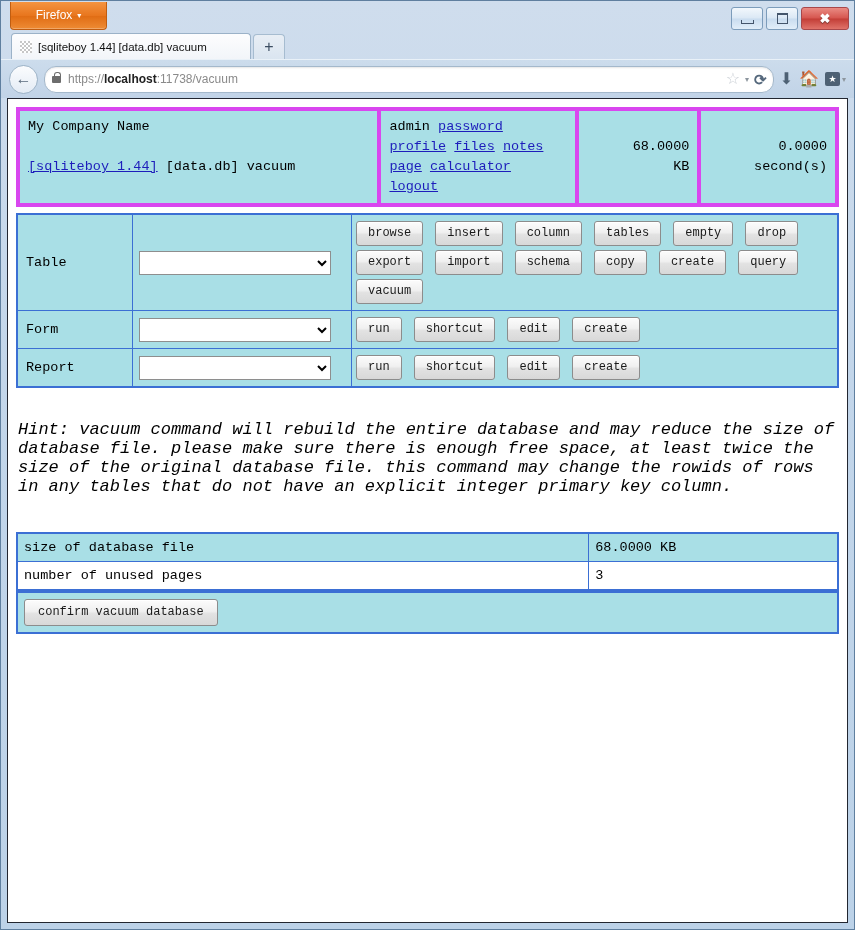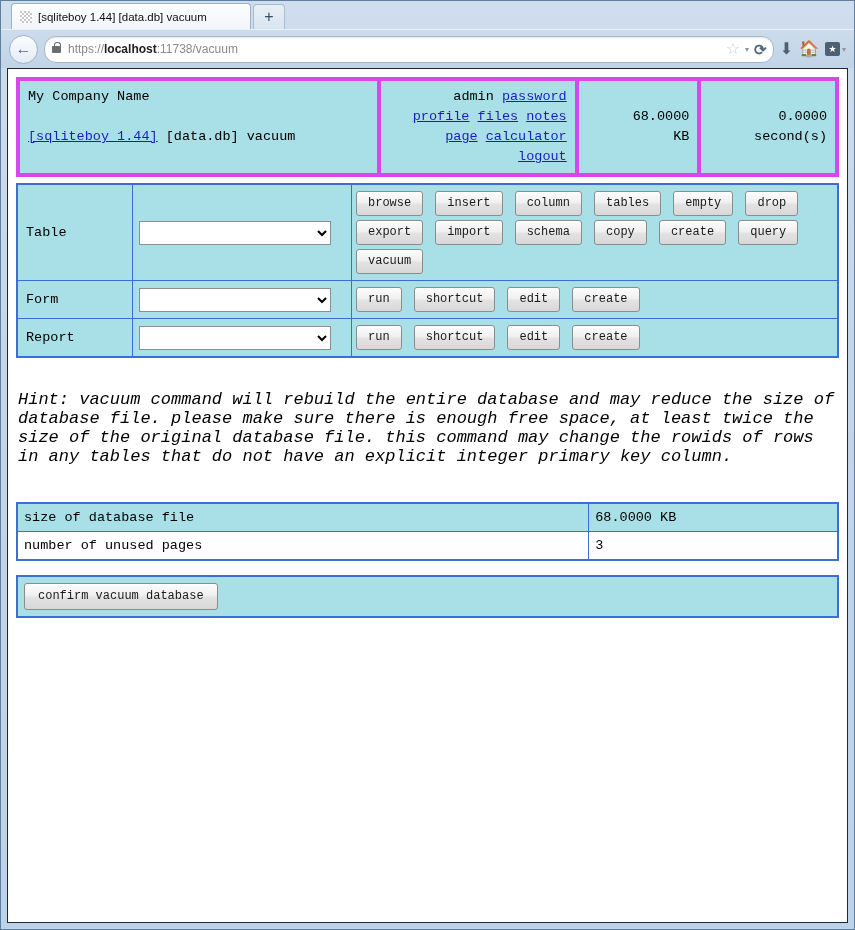--- a/index.html
+++ b/index.html
@@ -305,21 +305,21 @@
   }
   .hdr td {
     border: 4px solid #d946ef;
     padding: 6px 8px;
     vertical-align: top;
     font-family: "Liberation Mono", monospace;
     font-size: 13.5px;
     line-height: 20px;
   }
   .hdr .c-name  { width: 46%; }
-  .hdr .c-menu  { width: 24%; text-align: right; }
+  .hdr .c-menu  { width: 24%; }
   .hdr .c-size  { width: 14%; text-align: right; }
   .hdr .c-time  { width: 16%; text-align: right; }
   .hdr a, .page a {
     color: #1d1dbb;
     text-decoration: underline;
   }
   .hdr .spacer-line { height: 20px; }
 
   
   .tbl {
@@ -392,32 +392,48 @@
     font-size: 13.5px;
     line-height: 19px;
     margin-top: 43px;
   }
   .info tr.r-odd td  { background: #a9dfe6; }
   .info tr.r-even td { background: #ffffff; }
   .info .c-k { width: 68%; }
 
   
   .confirmbar {
-    margin-top: 14px;
+    margin-top: 0;
     border: 2px solid #3b6fd4;
     background: #a9dfe6;
     padding: 6px 6px;
   }
   .confirmbar .btn { margin: 0; padding: 5px 13px; }
 </style>
 </head>
 <body>
 
 <div class="window">
 
+  <div class="titlebar">
+    <div class="ff-button">
+      <span>Firefox</span><span class="caret">▾</span>
+    </div>
+    <div class="wincontrols">
+      <div class="wc">
+          <span class="glyph-min"></span>
+        </div>
+      <div class="wc">
+          <span class="glyph-max"></span>
+        </div>
+      <div class="wc close">
+          <span class="glyph-close">✖</span>
+        </div>
+    </div>
+  </div>
 
   <div class="tabstrip">
     <div class="tab">
       <span class="favicon"></span>
       <span class="tab-title">[sqliteboy 1.44] [data.db] vacuum</span>
     </div>
     <div class="newtab">+</div>
   </div>
 
   <div class="navbar">

